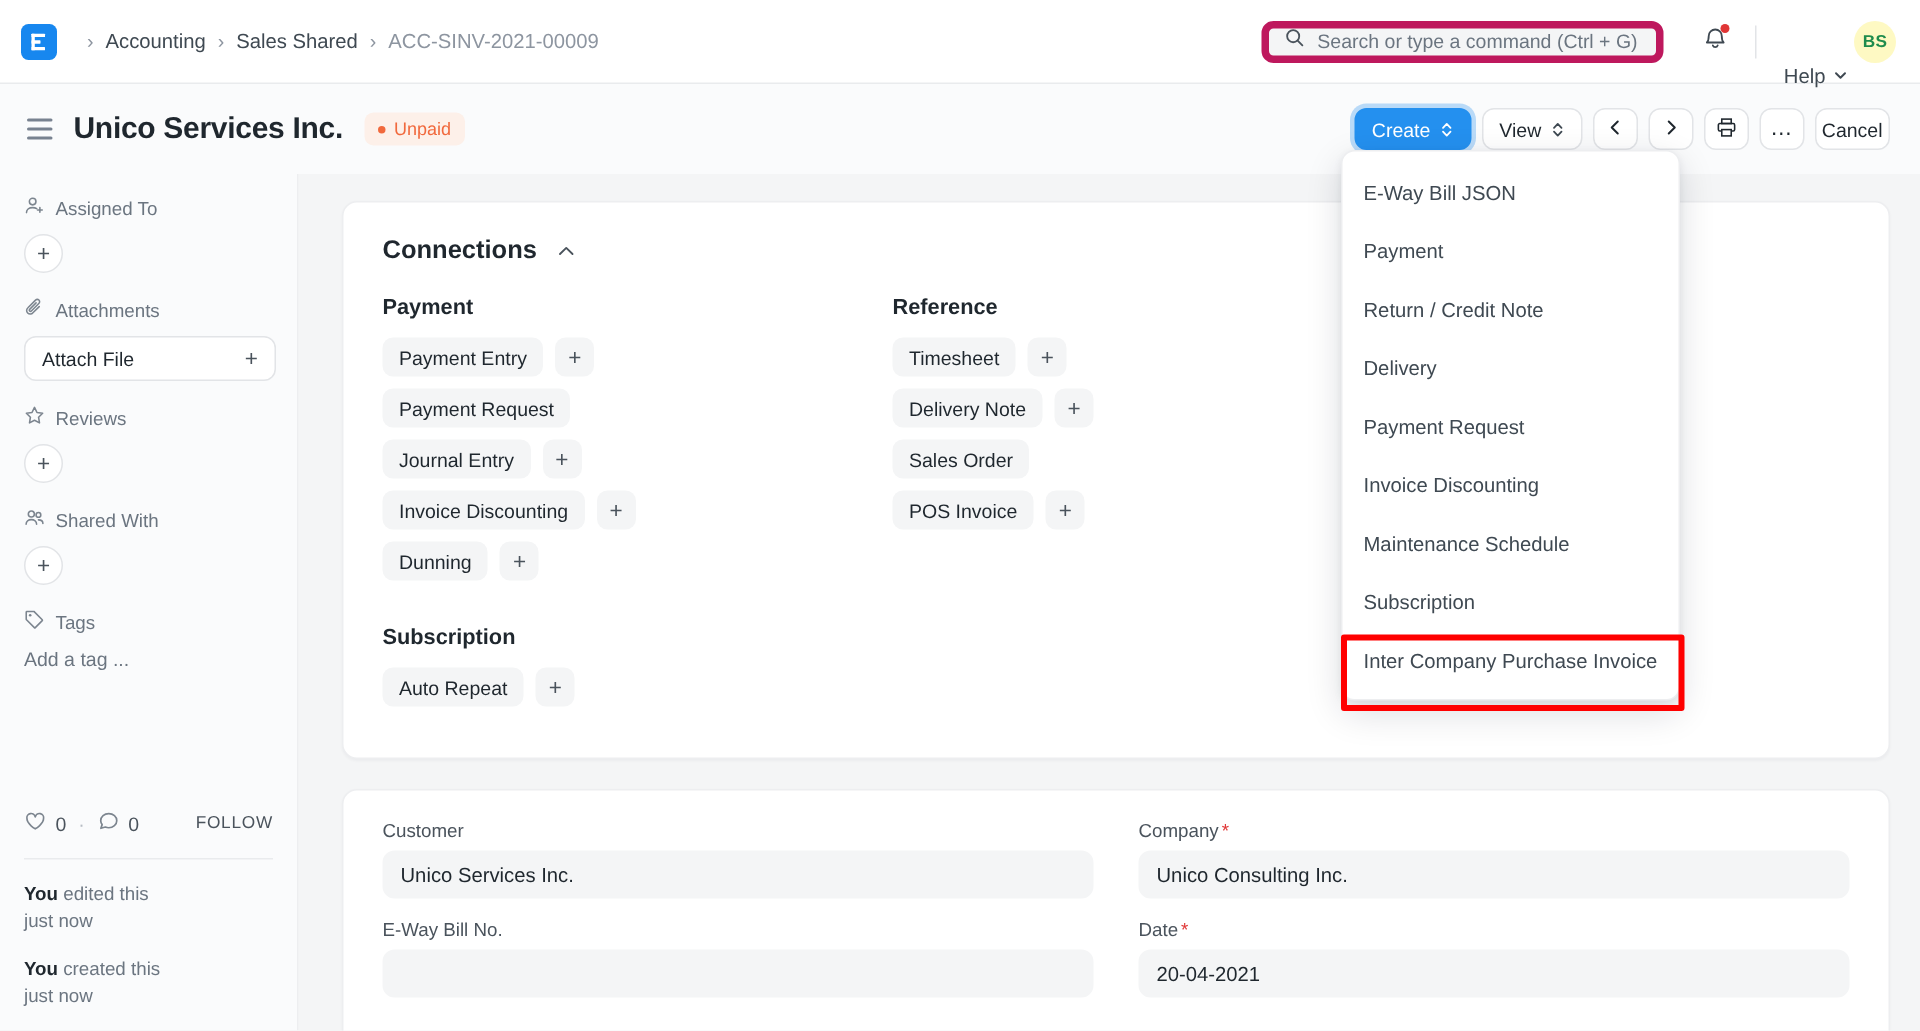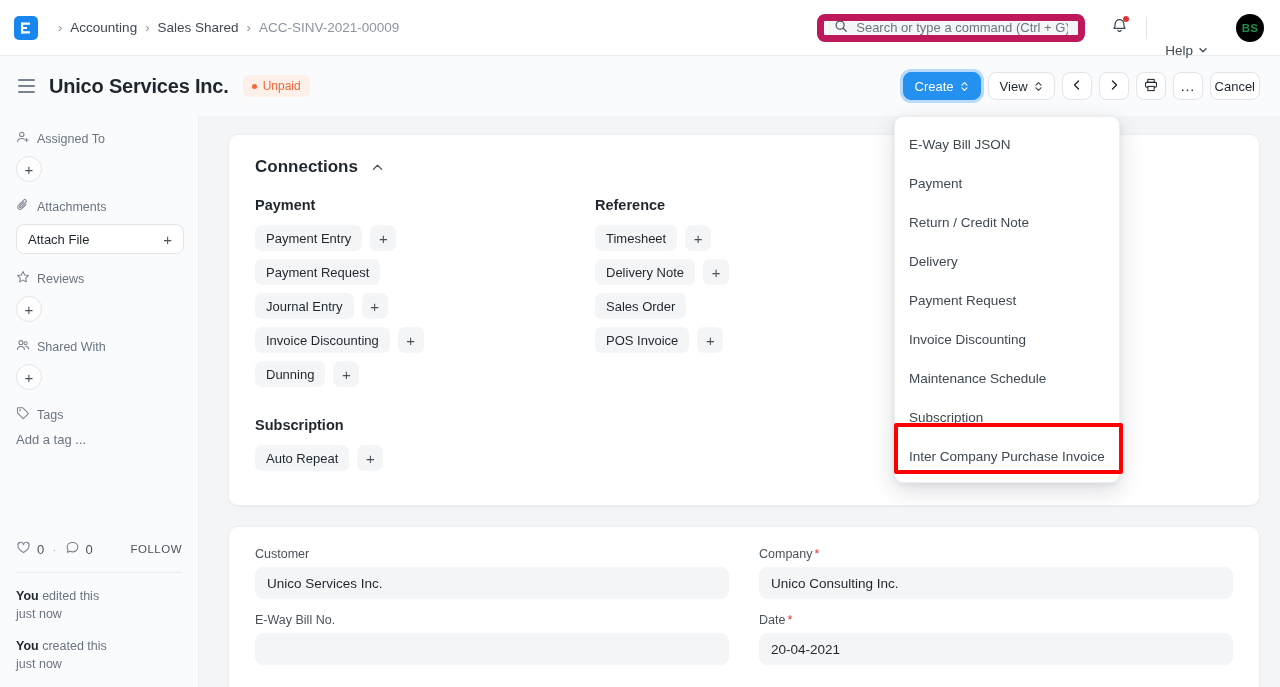--- a/index.html
+++ b/index.html
@@ -36,44 +36,44 @@
   }
   .bc-item {
     font-size: 13.5px; color: #3F4952; text-decoration: none;
     white-space: nowrap;
   }
   .bc-item.muted { color: #8D95A0; }
 
   .nav-right { margin-left: auto; display: flex; align-items: center; gap: 0; }
   .searchbox {
     width: 268px; height: 28px;
-    background: #F4F5F6; border: 7px solid #be185d; border-radius: 8px;
+    background: #F4F5F6; border: 5px solid #be185d; border-radius: 8px;
     display: flex; align-items: center; padding: 0 10px; gap: 8px;
   }
   .searchbox input {
     border: none; outline: none; background: transparent;
     font-family: inherit; font-size: 13px; color: #1F272E; width: 100%;
   }
   .searchbox input::placeholder { color: #6B7580; }
   .bell-wrap { position: relative; margin-left: 26px; display:flex; align-items:center; cursor:pointer;}
   .bell-dot {
     position: absolute; top: -1px; right: -1px;
     width: 6px; height: 6px; border-radius: 50%; background: #E03636;
   }
   .nav-divider { width:1px; height:22px; background:#E2E4E7; margin:0 18px; }
   .help-btn {
     display:flex; align-items:center; gap:5px;
     font-size:13.5px; color:#3F4952; cursor:pointer;margin-top:46px;
   }
   .avatar {
     width: 28px; height: 28px; border-radius: 50%;
-    background: #000000; color: #1F8C4D;
+    background: #fef9c3; color: #1F8C4D;
     font-size: 11.5px; font-weight: 600;
     display: flex; align-items: center; justify-content: center;
-    margin-left: 28px; letter-spacing: .2px;
+    margin-left: 4px; letter-spacing: .2px;
   }
 
   
   .page-head {
     height: 60px; width: 100%;
     background: #FAFBFC;
     display: flex; align-items: center;
     padding: 0 20px 0 16px;
     position: relative; z-index: 15;
   }
@@ -188,21 +188,21 @@
   .req { color: #E03636; margin-left: 2px; }
   .field-input {
     width: 100%; height: 32px; border-radius: 8px;
     background: #F4F5F6; border: 1px solid #F4F5F6;
     font-family: inherit; font-size: 13.5px; color: #1F272E;
     padding: 0 11px; outline: none;
   }
 
   
   .dropdown {
-    position: absolute; top: 116px; left: 894px; width: 226px;
+    position: absolute; top: 100px; left: 894px; width: 226px;
     background: #fff; border: 1px solid #EDEEF0; border-radius: 9px;
     box-shadow: 0 8px 24px rgba(17,24,39,.14), 0 2px 6px rgba(17,24,39,.07);
     padding: 8px 0 6px 0; z-index: 30;
   }
   .dd-item {
     height: 39px; display: flex; align-items: center;
     padding: 0 14px; font-size: 13.5px; color: #3F4952; cursor: pointer;
   }
   .dd-highlight {
     position: absolute; left: 894px; top: 423px;

